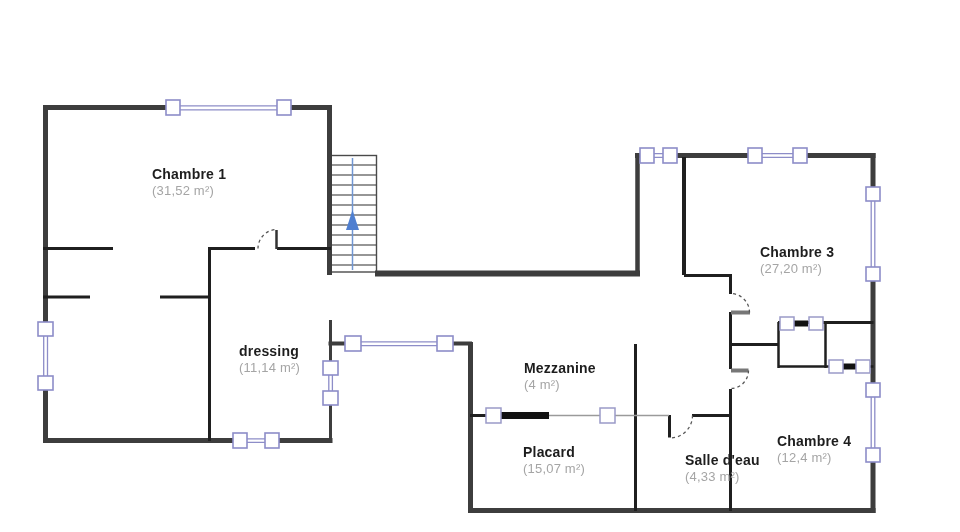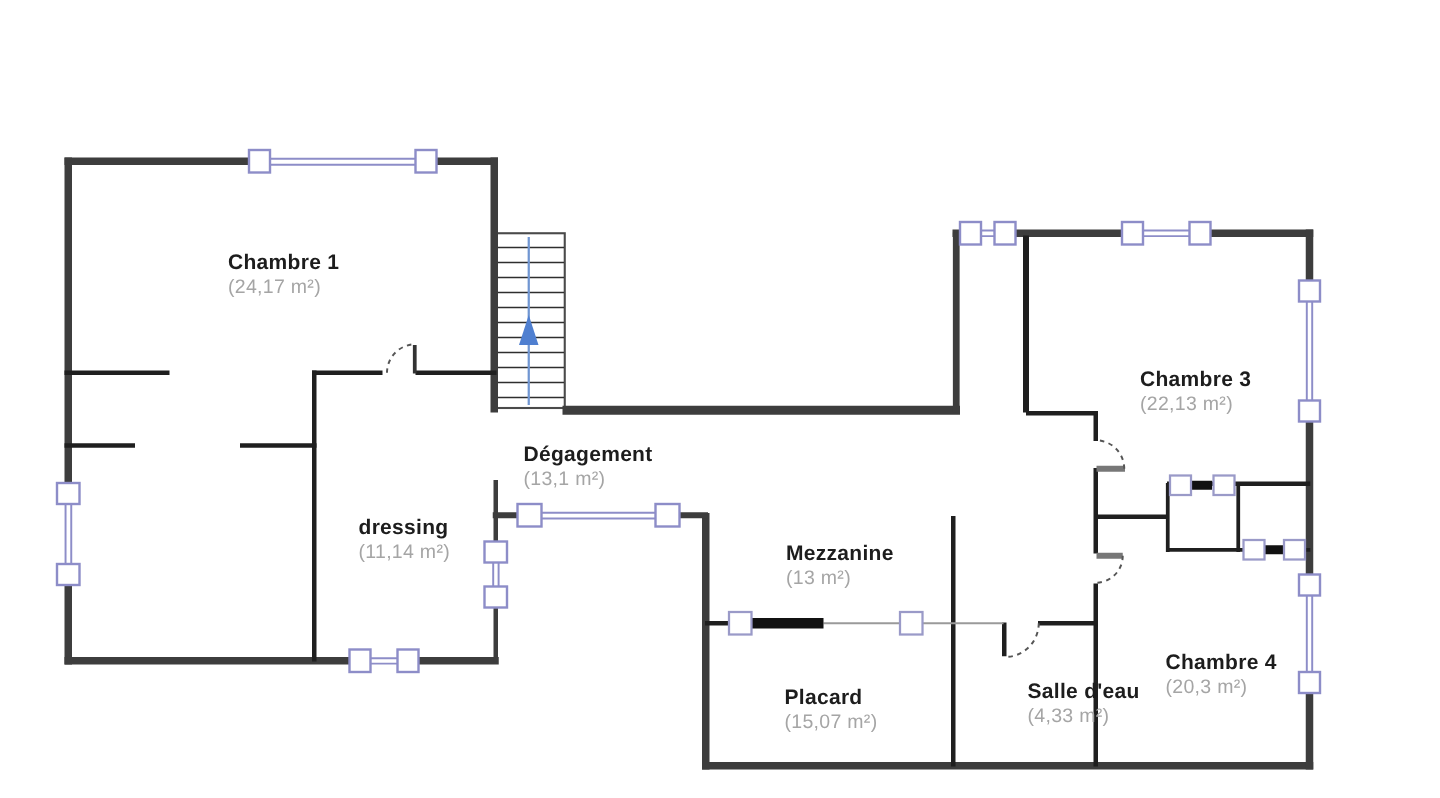--- a/index.html
+++ b/index.html
@@ -154,52 +154,48 @@
         <rect x="869" y="397" width="8" height="51" fill="#ffffff"></rect>
         <path d="M871.2,397 V448 M874.8,397 V448" stroke="#8d8dc8" stroke-width="1.3"></path>
         <rect x="866" y="383" width="14" height="14" fill="#ffffff" stroke="#8d8dc8" stroke-width="1.6"></rect>
         <rect x="866" y="448" width="14" height="14" fill="#ffffff" stroke="#8d8dc8" stroke-width="1.6"></rect>
       </g>
     </g>
   </svg>
 
   <div class="room-label" style="left:152px;top:166px">
     <div class="room-name">Chambre 1</div>
-    <div class="room-area">(24,17 m²)</div>
+    <div class="room-area">(31,52 m²)</div>
   </div>
 
 
   <div class="room-label" style="left:239px;top:343px">
     <div class="room-name">dressing</div>
     <div class="room-area">(11,14 m²)</div>
   </div>
 
-  <div class="room-label" style="left:349px;top:294px">
-    <div class="room-name">Dégagement</div>
-    <div class="room-area">(13,1 m²)</div>
-  </div>
 
   <div class="room-label" style="left:524px;top:360px">
     <div class="room-name">Mezzanine</div>
-    <div class="room-area">(13 m²)</div>
-  </div>
-
-  <div class="room-label" style="left:523px;top:456px">
+    <div class="room-area">(4 m²)</div>
+  </div>
+
+  <div class="room-label" style="left:523px;top:444px">
     <div class="room-name">Placard</div>
     <div class="room-area">(15,07 m²)</div>
   </div>
 
   <div class="room-label" style="left:685px;top:452px">
     <div class="room-name">Salle d'eau</div>
     <div class="room-area">(4,33 m²)</div>
   </div>
 
   <div class="room-label" style="left:777px;top:433px">
     <div class="room-name">Chambre 4</div>
-    <div class="room-area">(20,3 m²)</div>
+    <div class="room-area">(12,4 m²)</div>
   </div>
 
   <div class="room-label" style="left:760px;top:244px">
     <div class="room-name">Chambre 3</div>
-    <div class="room-area">(22,13 m²)</div>
+    <div class="room-area">(27,20 m²)</div>
   </div>
 
 </div>
 
 </body></html>

